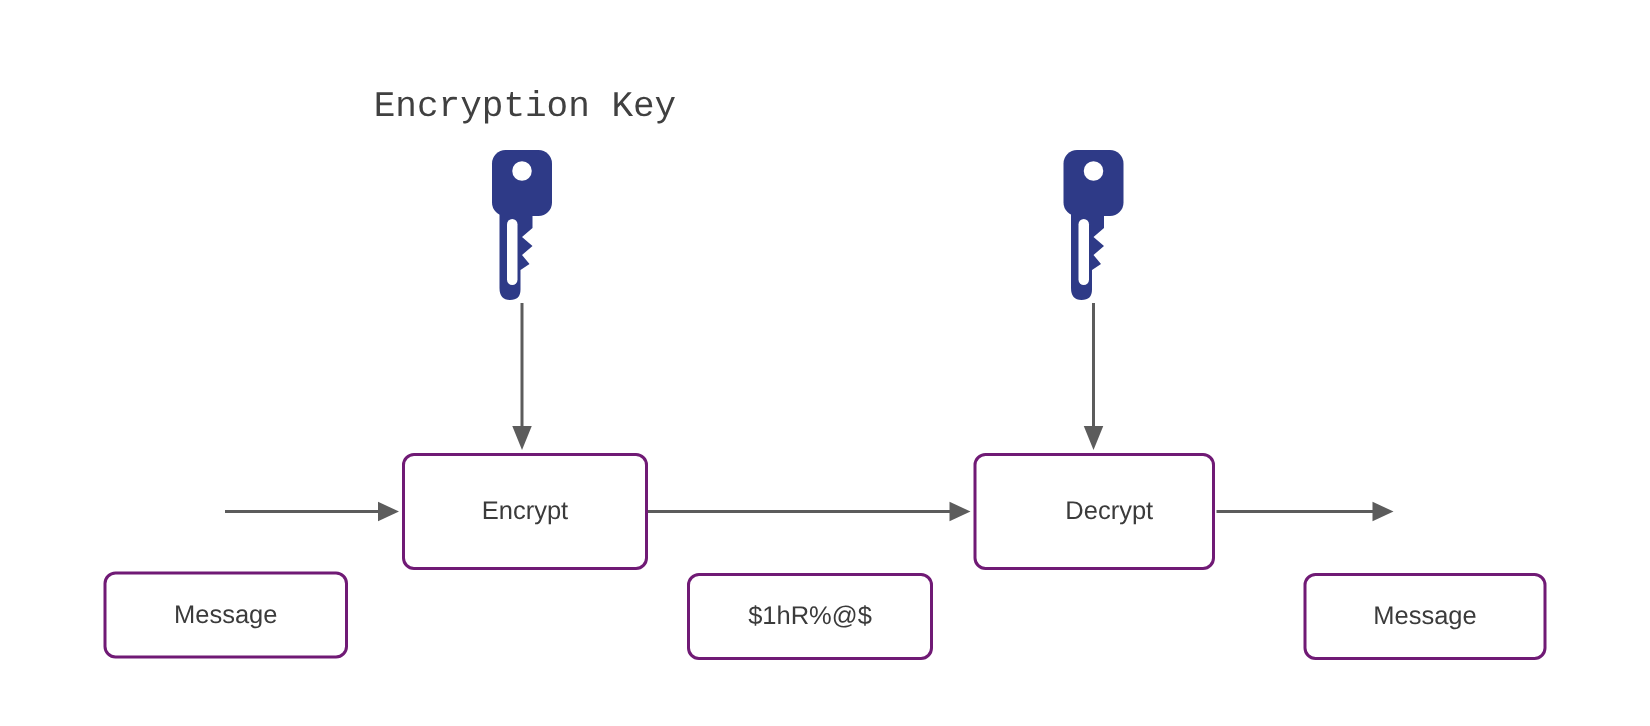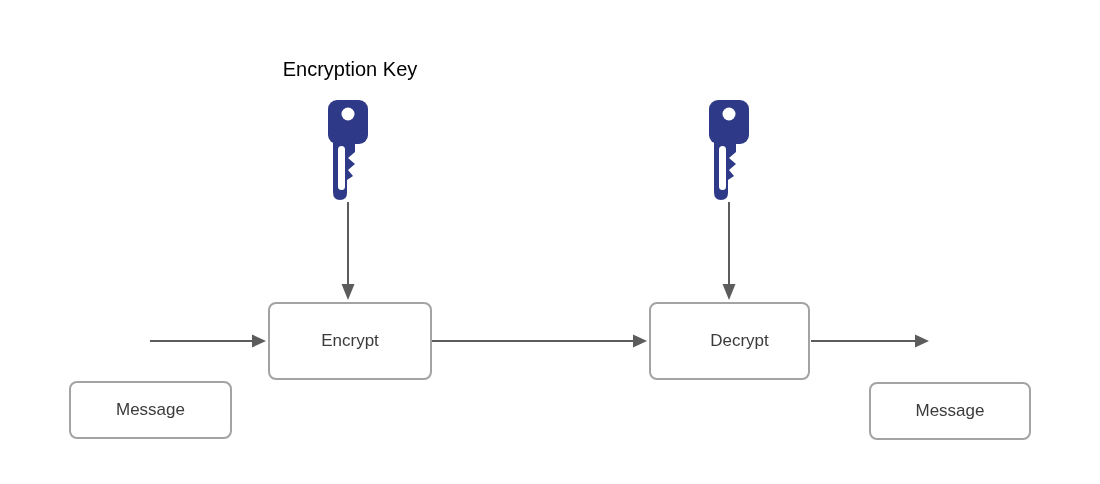--- a/index.html
+++ b/index.html
@@ -11,29 +11,30 @@
   .canvas {
     position: relative;
     width: 1100px;
     height: 484px;
     background: #ffffff;
     overflow: hidden;
   }
   .key-label {
     position: absolute;
     transform: translateX(-50%);
-    font-size: 20px;
-    color: #000000;
+    font-size: 24px;
+    color: #404040;
     white-space: nowrap;
+    font-family: Liberation Mono, monospace;
   }
   .node-box {
     position: absolute;
     box-sizing: border-box;
     background: #ffffff;
-    border: 2px solid #a3a3a3;
+    border: 2px solid #701a75;
     border-radius: 8px;
     display: flex;
     align-items: center;
     justify-content: center;
     font-size: 17px;
     color: #3b3b3b;
     white-space: nowrap;
   }
   .key-icon {
     position: absolute;
@@ -116,17 +117,20 @@
   <div class="node-box" style="left:268px; top:302px; width:164px; height:78px;">
     <span>Encrypt</span>
   </div>
   <div class="node-box" style="left:649px; top:302px; width:161px; height:78px;padding-left:20px;">
     <span>Decrypt</span>
   </div>
 
   <div class="node-box" style="left:69px; top:381px; width:163px; height:58px;">
     <span>Message</span>
   </div>
+  <div class="node-box" style="left:458px; top:382px; width:164px; height:58px;">
+    <span>$1hR%@$</span>
+  </div>
   <div class="node-box" style="left:869px; top:382px; width:162px; height:58px;">
     <span>Message</span>
   </div>
 
 </div>
 
 </body></html>

